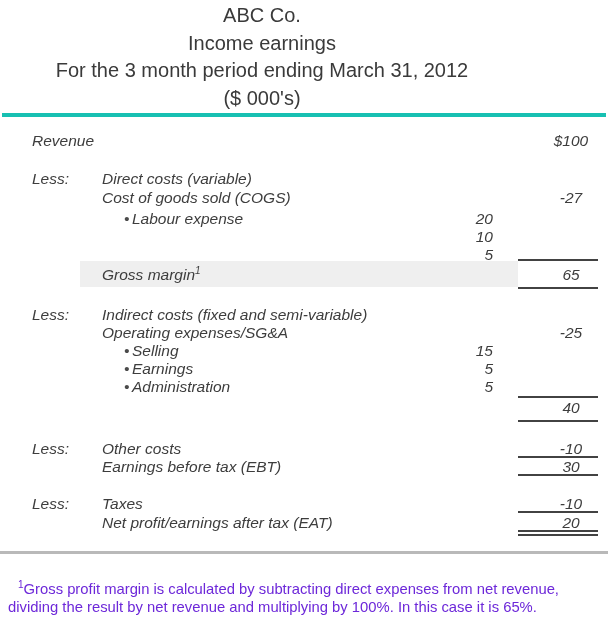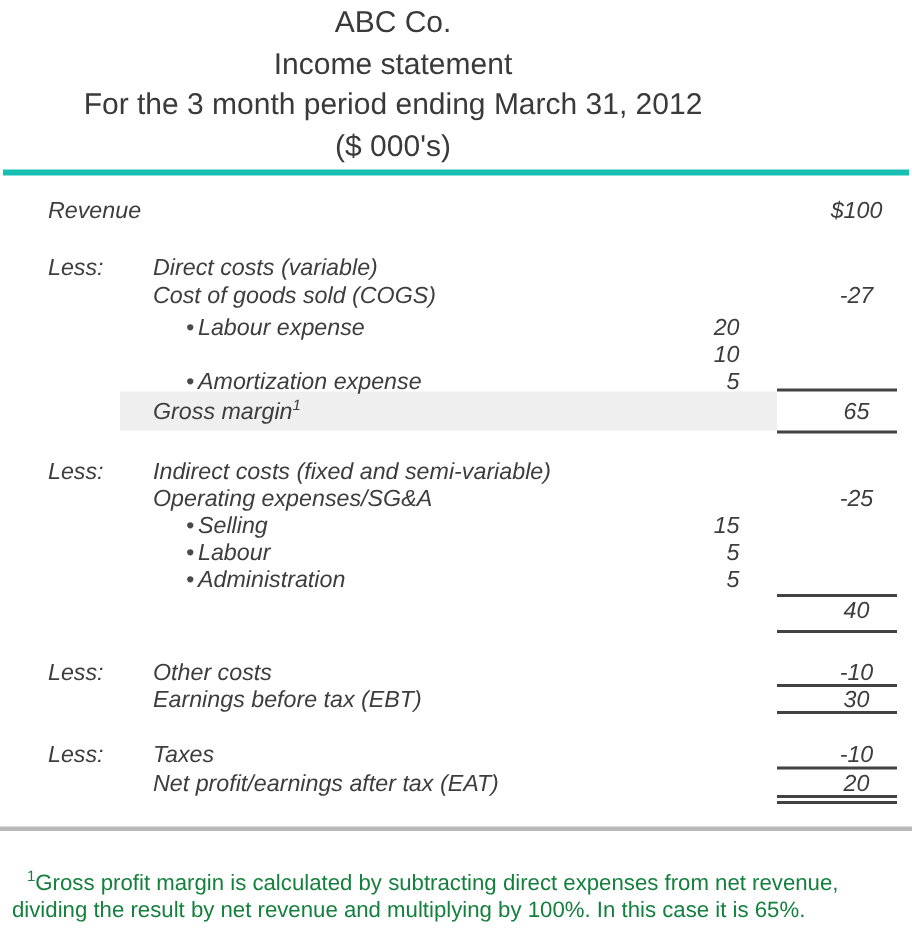--- a/index.html
+++ b/index.html
@@ -18,21 +18,21 @@
   .c2{position:absolute;left:86px;}
   .c2b{position:absolute;left:108px;}
   .bul{display:inline-block;width:8px;color:#4a4a4a;}
   .mid{position:absolute;left:400px;width:77px;text-align:right;}
   .num{position:absolute;left:518px;width:74px;padding-right:6px;text-align:center;}
   .hline{position:absolute;left:518px;width:80px;height:2px;background:#424242;}
   .band{position:absolute;left:80px;top:261px;width:438px;height:26px;background:#efefef;}
   .hr-gray{position:absolute;left:0;top:551px;width:608px;height:3px;background:#b9b9b9;}
   .footnote{
     position:absolute;left:8px;top:580px;width:582px;
-    font-size:14.8px;line-height:18px;text-indent:10px;color:#15803d;white-space:normal;
+    font-size:14.8px;line-height:18px;text-indent:10px;color:#6d28d9;white-space:normal;
   }
   sup.fsup,sup.rsup{font-size:10px;line-height:0;vertical-align:6px;}
   
   .r0{top:132px}.r1{top:170px}.r2{top:189px}
   .r3{top:210px}.r4{top:228px}.r5{top:246px}
   .r6{top:266px}
   .r7{top:306px}.r8{top:324px}
   .r9{top:342px}.r10{top:360px}.r11{top:378px}
   .r12{top:399px}
   .r13{top:440px}.r14{top:458px}
@@ -42,21 +42,21 @@
   .l-above40{top:396px}.l-below40{top:420px}
   .l-below-other{top:456px}.l-below30{top:474px}
   .l-below-taxes{top:511px}
   .l-dbl1{top:530px}.l-dbl2{top:534px}
 </style>
 </head>
 <body>
 
 <div class="titles">
   <div>ABC Co.</div>
-  <div>Income statement</div>
+  <div>Income earnings</div>
   <div>For the 3 month period ending March 31, 2012</div>
   <div>($ 000's)</div>
 </div>
 
 <div class="accent-line" style="background:#17c0b2;"></div>
 
 <div class="band" style="background: rgb(239, 239, 239);"></div>
 
 <div class="row r0">
   <span class="c1">Revenue</span>
@@ -76,21 +76,20 @@
 <div class="row r3">
   <span class="c2b"><span class="bul">•</span><span>Labour expense</span></span>
   <span class="mid">20</span>
 </div>
 
 <div class="row r4">
   <span class="mid">10</span>
 </div>
 
 <div class="row r5">
-  <span class="c2b"><span class="bul">•</span><span>Amortization expense</span></span>
   <span class="mid">5</span>
 </div>
 
 <div class="row r6">
   <span class="c2"><span>Gross margin</span><sup class="rsup">1</sup></span>
   <span class="num">65</span>
 </div>
 
 <div class="row r7">
   <span class="c1">Less:</span>
@@ -101,21 +100,21 @@
   <span class="c2">Operating expenses/SG&amp;A</span>
   <span class="num">-25</span>
 </div>
 
 <div class="row r9">
   <span class="c2b"><span class="bul">•</span><span>Selling</span></span>
   <span class="mid">15</span>
 </div>
 
 <div class="row r10">
-  <span class="c2b"><span class="bul">•</span><span>Labour</span></span>
+  <span class="c2b"><span class="bul">•</span><span>Earnings</span></span>
   <span class="mid">5</span>
 </div>
 
 <div class="row r11">
   <span class="c2b"><span class="bul">•</span><span>Administration</span></span>
   <span class="mid">5</span>
 </div>
 
 <div class="row r12">
   <span class="num">40</span>

